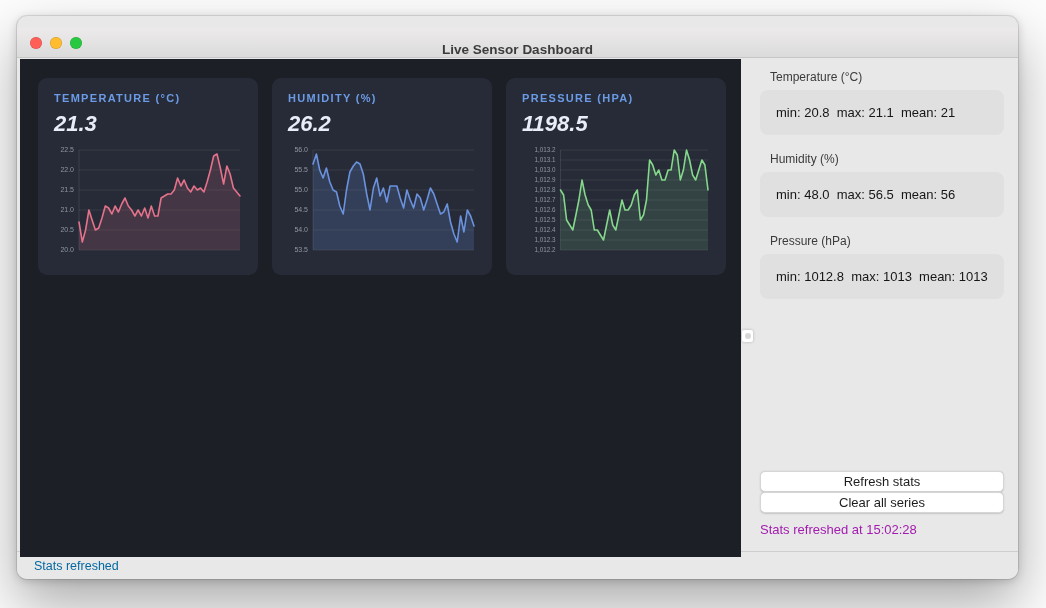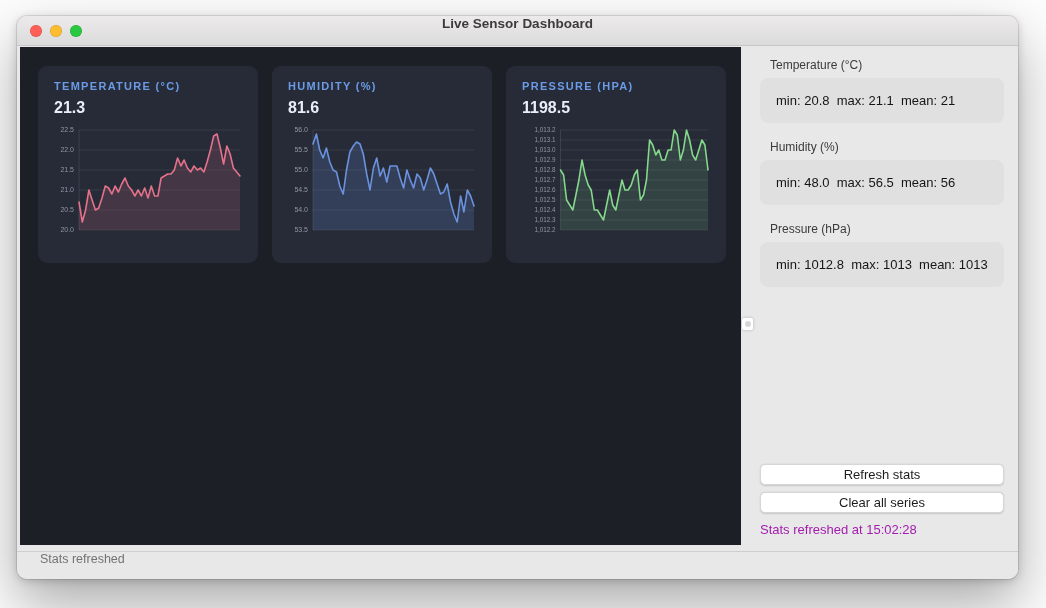--- a/index.html
+++ b/index.html
@@ -16,21 +16,21 @@
     background: #e9e8e8;
     box-shadow: 0 25px 55px rgba(0,0,0,0.32), 0 2px 10px rgba(0,0,0,0.18), 0 0 0 1px rgba(0,0,0,0.10);
     overflow: hidden;
     display: flex; flex-direction: column;
   }
   .titlebar {
     flex: 0 0 30px;
     background: linear-gradient(#eceaea, #dcdbdb);
     border-bottom: 1px solid #c7c6c6;
     position: relative;
-    display: flex; align-items: flex-start; justify-content: center;
+    display: flex; align-items: flex-end; justify-content: center; margin-top: 12px;
   }
   .lights { position: absolute; left: 13px; top: 0; height: 100%; display: flex; align-items: center; gap: 8px; }
   .light { width: 12px; height: 12px; border-radius: 50%; box-shadow: inset 0 0 0 0.5px rgba(0,0,0,0.18); cursor: default; }
   .light.red    { background: #ff5f57; }
   .light.yellow { background: #febc2e; }
   .light.green  { background: #28c840; }
   .title { font-size: 13.5px; font-weight: bold; color: #3c3c3c; }
 
   .content { flex: 1 1 auto; position: relative; background: #e9e8e8; }
 
@@ -44,21 +44,21 @@
   .card {
     width: 220px; height: 197px;
     background: #262b37;
     border-radius: 9px;
     padding: 14px 16px 12px 16px;
   }
   .card-label {
     color: #6b9be6; font-size: 11px; font-weight: bold;
     letter-spacing: 1.3px; white-space: nowrap;
   }
-  .card-value { color: #e9edf8; font-size: 16px; font-weight: bold; margin-top: 7px; }
+  .card-value { color: #e9edf8; font-size: 22px; font-weight: bold; margin-top: 7px; font-style: italic; }
   .card-chart { margin-top: 7px; }
   .card-chart svg { display: block; }
   .card-chart text { font-family: "Liberation Sans", sans-serif; }
 
   .splitter {
     position: absolute; left: 725px; top: 272px;
     width: 11px; height: 12px;
     background: #ffffff; border-radius: 2px;
     box-shadow: 0 0 3px rgba(0,0,0,0.25);
     display: flex; align-items: center; justify-content: center;
@@ -71,39 +71,39 @@
     display: flex; flex-direction: column;
     padding: 12px 14px 14px 19px;
   }
   .group-label { font-size: 12px; color: #3b3b3b; margin: 0 0 6px 10px; }
   .group-label.spaced { margin-top: 17px; }
   .stat-box {
     background: #e1e0e0; border-radius: 8px;
     padding: 15px 16px; font-size: 13px; color: #161616;
     white-space: pre;
   }
-  .side-buttons { margin-top: auto; display: flex; flex-direction: column; gap: 7px; }
+  .side-buttons { margin-top: auto; display: flex; flex-direction: column; }
   .btn {
     height: 21px; width: 100%;
     background: #ffffff;
     border: 1px solid #d7d6d6; border-radius: 5px;
     font-family: "Liberation Sans", sans-serif;
     font-size: 13px; color: #1d1d1d;
     box-shadow: 0 0.5px 1.5px rgba(0,0,0,0.15);
     cursor: pointer;
   }
   .side-footer { margin-top: 9px; font-size: 13px; color: #a21caf; }
 
   .statusbar {
     flex: 0 0 28px;
     border-top: 1px solid #cfcecf;
     background: #e9e8e8;
-    display: flex; align-items: flex-start;
-    padding-left: 23px;
-    font-size: 12.5px; color: #737373;
+    display: flex; align-items: center;
+    padding-left: 17px;
+    font-size: 12.5px; color: #0369a1;
   }
 </style>
 </head>
 <body>
 
 <div class="window">
 
   <div class="titlebar">
     <div class="lights">
       <div class="light red"></div>
@@ -137,21 +137,21 @@
                 <text x="20" y="108.3" text-anchor="end" font-size="7" fill="#8f96a3">20.0</text>
                 <line x1="25" x2="25" y1="6" y2="106" stroke="rgba(255,255,255,0.10)" stroke-width="1"></line>
                 <polygon points="25,106 25.0,78.0 28.3,98.0 31.6,86.0 34.9,66.0 38.1,76.0 41.4,86.0 44.7,84.0 48.0,74.0 51.3,62.0 54.6,64.0 57.9,70.0 61.1,62.0 64.4,68.0 67.7,60.0 71.0,54.0 74.3,62.0 77.6,66.0 80.9,72.0 84.1,66.0 87.4,72.0 90.7,64.0 94.0,74.0 97.3,62.0 100.6,72.0 103.9,72.0 107.1,54.0 110.4,52.0 113.7,50.0 117.0,50.0 120.3,46.0 123.6,34.0 126.9,42.0 130.1,36.0 133.4,44.0 136.7,48.0 140.0,42.0 143.3,46.0 146.6,44.0 149.9,48.0 153.1,38.0 156.4,26.0 159.7,12.0 163.0,10.0 166.3,24.0 169.6,40.0 172.9,22.0 176.1,30.0 179.4,44.0 182.7,48.0 186.0,52.0 186,106" fill="rgba(229,114,139,0.16)"></polygon>
                 <polyline points="25.0,78.0 28.3,98.0 31.6,86.0 34.9,66.0 38.1,76.0 41.4,86.0 44.7,84.0 48.0,74.0 51.3,62.0 54.6,64.0 57.9,70.0 61.1,62.0 64.4,68.0 67.7,60.0 71.0,54.0 74.3,62.0 77.6,66.0 80.9,72.0 84.1,66.0 87.4,72.0 90.7,64.0 94.0,74.0 97.3,62.0 100.6,72.0 103.9,72.0 107.1,54.0 110.4,52.0 113.7,50.0 117.0,50.0 120.3,46.0 123.6,34.0 126.9,42.0 130.1,36.0 133.4,44.0 136.7,48.0 140.0,42.0 143.3,46.0 146.6,44.0 149.9,48.0 153.1,38.0 156.4,26.0 159.7,12.0 163.0,10.0 166.3,24.0 169.6,40.0 172.9,22.0 176.1,30.0 179.4,44.0 182.7,48.0 186.0,52.0" fill="none" stroke="#e5728b" stroke-width="1.6" stroke-linejoin="round" stroke-linecap="round"></polyline>
               </svg>
           </div>
         </div>
 
         <div class="card">
           <div class="card-label">HUMIDITY (%)</div>
-          <div class="card-value">81.6</div>
+          <div class="card-value">26.2</div>
           <div class="card-chart">
             <svg width="188" height="116" viewBox="0 0 188 116">
                 <line x1="25" x2="186" y1="6.0" y2="6.0" stroke="rgba(255,255,255,0.08)" stroke-width="1"></line>
                 <text x="20" y="8.3" text-anchor="end" font-size="7" fill="#8f96a3">56.0</text>
                 <line x1="25" x2="186" y1="26.0" y2="26.0" stroke="rgba(255,255,255,0.08)" stroke-width="1"></line>
                 <text x="20" y="28.3" text-anchor="end" font-size="7" fill="#8f96a3">55.5</text>
                 <line x1="25" x2="186" y1="46.0" y2="46.0" stroke="rgba(255,255,255,0.08)" stroke-width="1"></line>
                 <text x="20" y="48.3" text-anchor="end" font-size="7" fill="#8f96a3">55.0</text>
                 <line x1="25" x2="186" y1="66.0" y2="66.0" stroke="rgba(255,255,255,0.08)" stroke-width="1"></line>
                 <text x="20" y="68.3" text-anchor="end" font-size="7" fill="#8f96a3">54.5</text>

